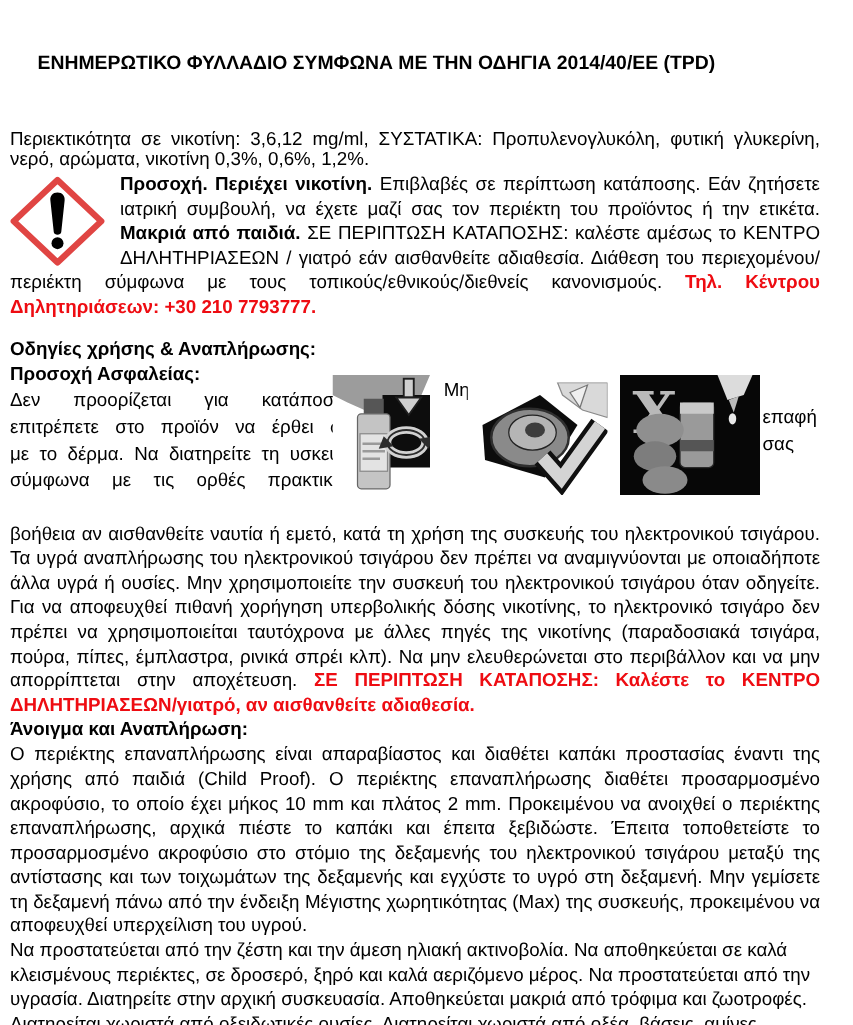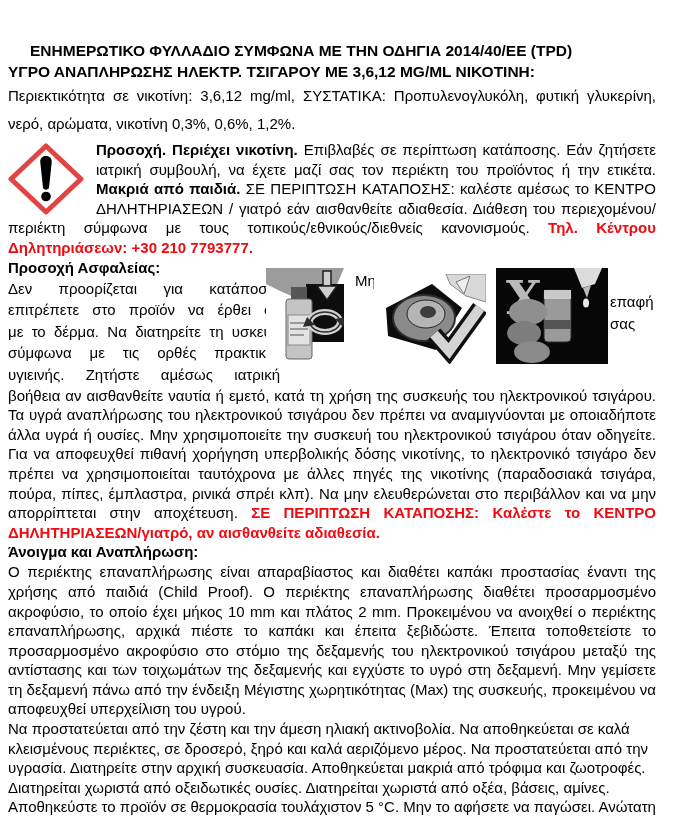--- a/index.html
+++ b/index.html
@@ -8,21 +8,21 @@
     background: var(--page-background, #ffffff);
     color: var(--text-color, #000000);
     font-family: "Liberation Sans", "DejaVu Sans", sans-serif;
     font-size: 15px;
   }
   .doc { padding: 6px 26px 0 8px; width: 682px; }
 
   .title { font-weight: bold; line-height: 21px; font-size: 15.5px; }
   .title.indent { padding-left: 22px; margin-top: 34px; }
 
-  .comp { line-height: 28px; text-align: justify; }
+  .comp { line-height: 16px; text-align: justify; margin-top: 43px; }
 
   .warning { margin-top: 2px; }
   .ghs-wrap { float: left; width: 76px; height: 72px; margin: 3px 12px 0 0; }
   .warn-text { line-height: 19.6px; text-align: justify; }
   .clear { clear: both; }
 
   .heading { font-weight: bold; line-height: 20px; }
   .h-usage { margin-top: 14px; }
 
   .safety { position: relative; height: 108px; }
@@ -45,45 +45,44 @@
 
   .run.bold { font-weight: bold; }
   .run.red-bold { font-weight: bold; color: var(--accent-red, #ee0c12); }
 </style>
 </head>
 <body>
 
 <div class="doc">
 
   <div class="title indent">ΕΝΗΜΕΡΩΤΙΚΟ ΦΥΛΛΑΔΙΟ ΣΥΜΦΩΝΑ ΜΕ ΤΗΝ ΟΔΗΓΙΑ 2014/40/ΕΕ (TPD)</div>
-  <div class="title">ΥΓΡΟ ΑΝΑΠΛΗΡΩΣΗΣ ΗΛΕΚΤΡ. ΤΣΙΓΑΡΟΥ ΜΕ 3,6,12 MG/ML ΝΙΚΟΤΙΝΗ:</div>
 
   <p class="comp">Περιεκτικότητα σε νικοτίνη: 3,6,12 mg/ml, ΣΥΣΤΑΤΙΚΑ: Προπυλενογλυκόλη, φυτική γλυκερίνη, νερό, αρώματα, νικοτίνη 0,3%, 0,6%, 1,2%.</p>
 
   <div class="warning">
     <span class="ghs-wrap">
       <svg width="76" height="72" viewBox="0 0 76 72" aria-hidden="true">
         <polygon points="38,3 73,36 38,69 3,36" fill="#ffffff" style="stroke:var(--pictogram-red,#e04543)" stroke-width="5" stroke-linejoin="round"></polygon>
         <path d="M38 13 c-3.8 0 -6.1 2.7 -5.7 6.4 l2.7 25.2 c0.3 2.8 5.7 2.8 6 0 l2.7 -25.2 c0.4 -3.7 -1.9 -6.4 -5.7 -6.4 z" fill="#000000"></path>
         <circle cx="38" cy="53.5" r="4.8" fill="#000000"></circle>
       </svg>
     </span>
     <p class="warn-text"><span class="run bold">Προσοχή. Περιέχει νικοτίνη. </span><span class="run normal">Επιβλαβές σε περίπτωση κατάποσης. Εάν ζητήσετε ιατρική συμβουλή, να έχετε μαζί σας τον περιέκτη του προϊόντος ή την ετικέτα. </span><span class="run bold">Μακριά από παιδιά. </span><span class="run normal">ΣΕ ΠΕΡΙΠΤΩΣΗ ΚΑΤΑΠΟΣΗΣ: καλέστε αμέσως το ΚΕΝΤΡΟ ΔΗΛΗΤΗΡΙΑΣΕΩΝ / γιατρό εάν αισθανθείτε αδιαθεσία. Διάθεση του περιεχομένου/περιέκτη σύμφωνα με τους τοπικούς/εθνικούς/διεθνείς κανονισμούς. </span><span class="run red-bold">Τηλ. Κέντρου Δηλητηριάσεων: +30 210 7793777.</span></p>
     <div class="clear"></div>
   </div>
 
+  <div class="heading h-usage">Οδηγίες χρήσης &amp; Αναπλήρωσης:</div>
   <div class="heading">Προσοχή Ασφαλείας:</div>
 
   <div class="safety">
     <div class="lcol">
         <div class="lline">Δεν προορίζεται για κατάποση.</div>
         <div class="lline">επιτρέπετε στο προϊόν να έρθει σε</div>
         <div class="lline">με το δέρμα. Να διατηρείτε τη υσκευή</div>
         <div class="lline">σύμφωνα με τις ορθές πρακτικές</div>
-        <div class="lline">υγιεινής. Ζητήστε αμέσως ιατρική</div>
       </div>
 
     <div class="figure fig1">
       <svg width="78" height="94" viewBox="0 0 78 94" aria-hidden="true">
         <rect width="78" height="94" fill="#ffffff"></rect>
         <polygon points="0,0 78,0 66,28 44,25 30,30 12,22 0,16" fill="#9c9c9c"></polygon>
         <rect x="40" y="16" width="38" height="58" fill="#0d0d0d"></rect>
         <rect x="25" y="19" width="16" height="13" fill="#565656"></rect>
         <rect x="20" y="31" width="26" height="60" rx="3" fill="#c4c4c4" stroke="#666666"></rect>
         <rect x="22" y="47" width="22" height="30" fill="#e3e3e3" stroke="#8a8a8a"></rect>

